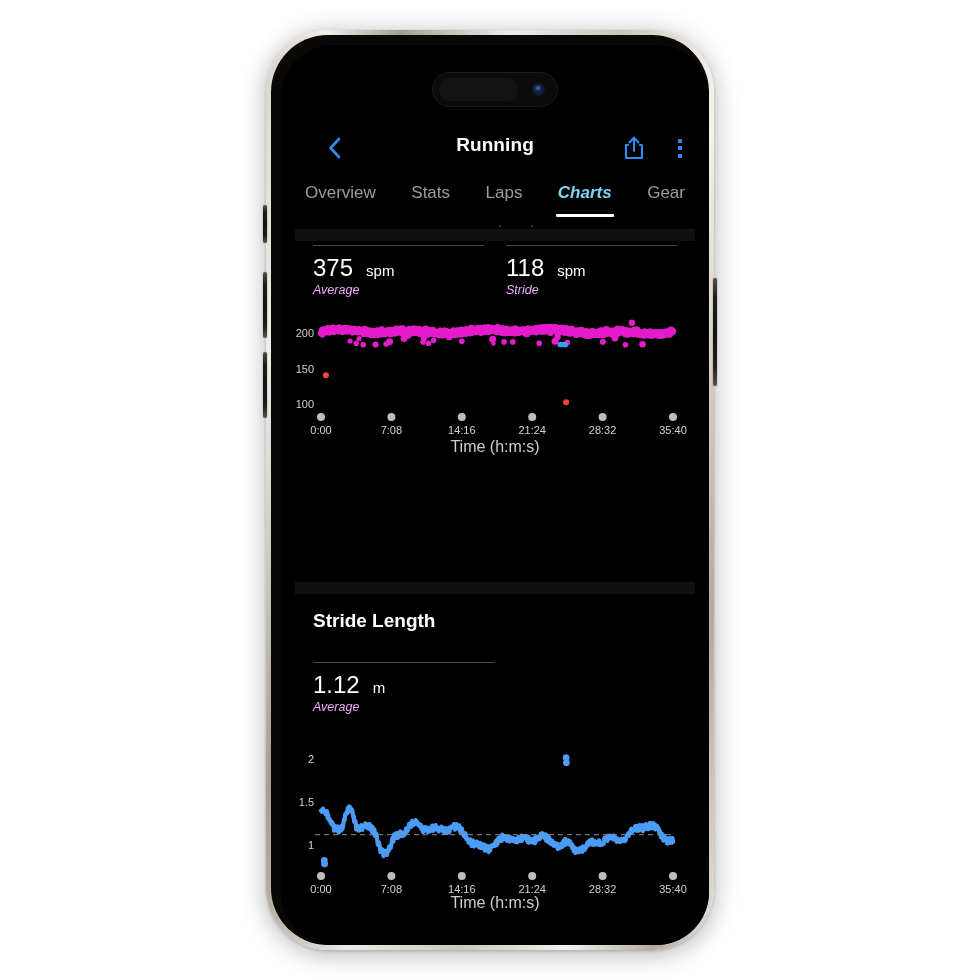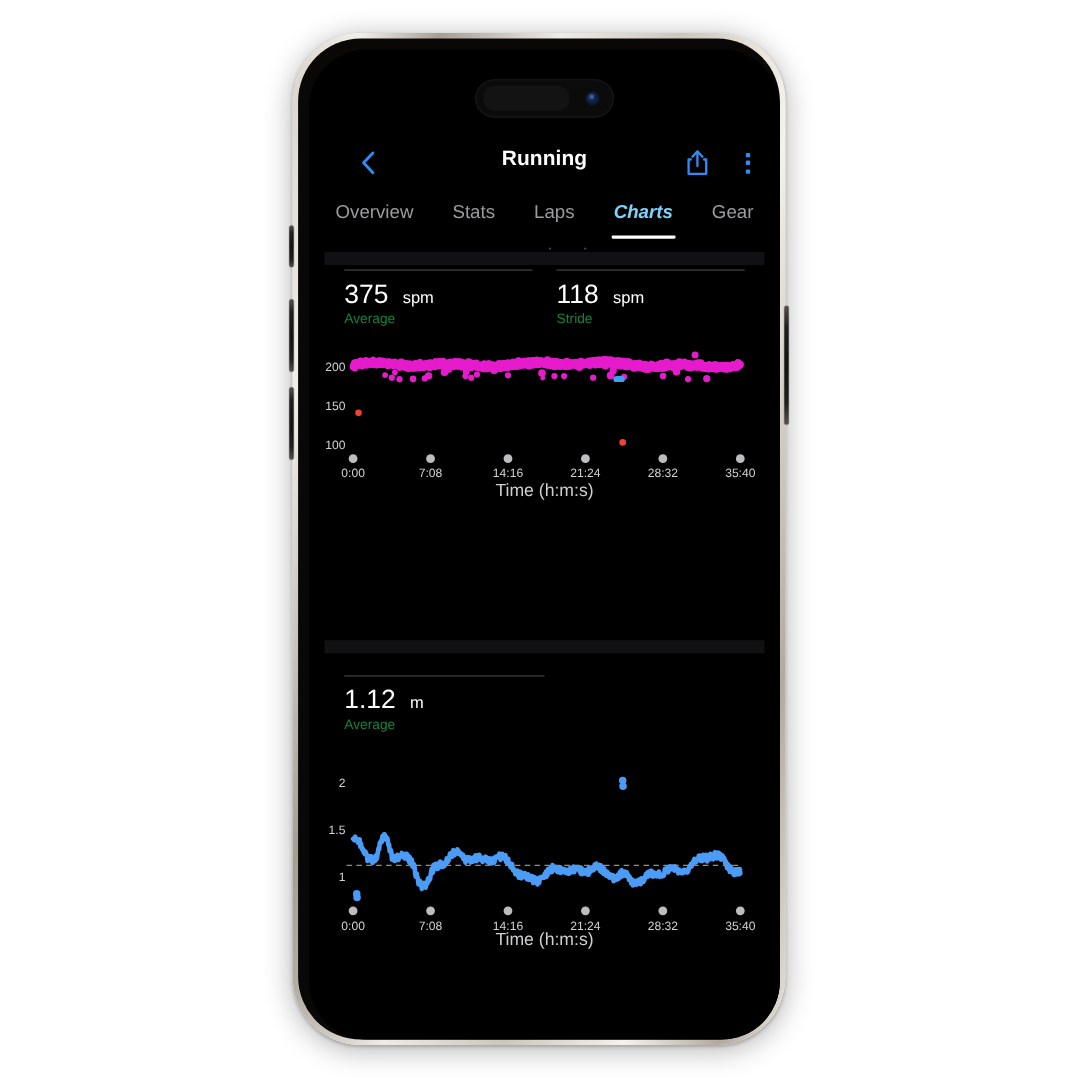--- a/index.html
+++ b/index.html
@@ -288,22 +288,23 @@
     line-height: 1.05;
     white-space: nowrap;
   }
   .stat-value .unit {
     font-size: 15px;
     color: #ffffff;
     margin-left: 13px;
   }
   .stat-label {
     font-size: 12.5px;
-    color: #15803d;
+    color: #f0abfc;
     margin-top: 3px;
+    font-style: italic;
   }
 
   
   .chart-wrap {
     position: relative;
     margin: 0 auto;
     width: 428px;
   }
   .chart-svg { display: block; }
 
@@ -1930,20 +1931,23 @@
                   <text x="321.6" y="137" fill="#d2d2d5" font-size="11" text-anchor="middle" font-family="&quot;Liberation Sans&quot;, sans-serif">28:32</text>
                   <circle cx="392" cy="120" r="4" fill="#bdbdc0"></circle>
                   <text x="392" y="137" fill="#d2d2d5" font-size="11" text-anchor="middle" font-family="&quot;Liberation Sans&quot;, sans-serif">35:40</text>
                 </svg>
               <div class="axis-title" style="top:141px;">Time (h:m:s)</div>
             </div>
           </div>
 
           <div class="section sec-stride">
 
+            <div class="sec-head">
+              <div class="sec-title">Stride Length</div>
+            </div>
 
             <div class="stats-row" style="margin-top:16px;">
               <div class="stat single">
                 <div class="stat-value"><span>1.12</span><span class="unit">m</span></div>
                 <div class="stat-label">Average</div>
               </div>
             </div>
 
             <div class="chart-wrap" style="height:190px; margin-top:14px;">
               <svg class="chart-svg" id="svg-stride" width="428" height="190" viewBox="0 0 428 190">

